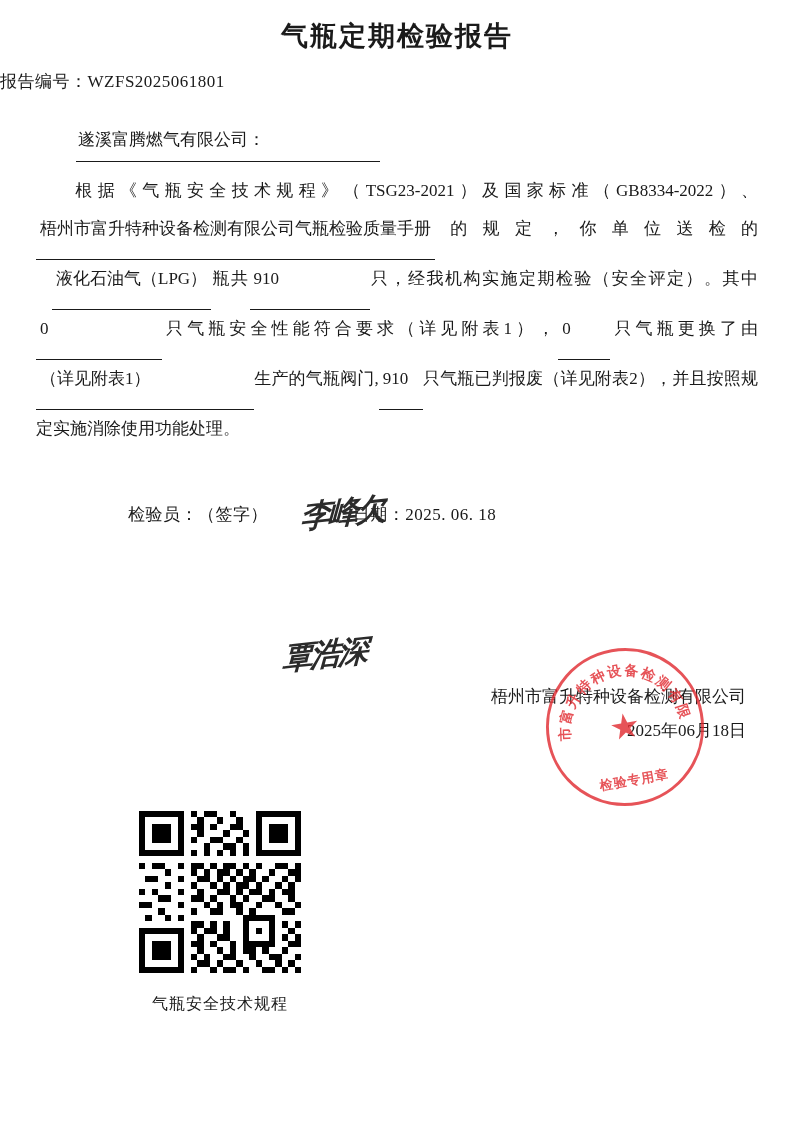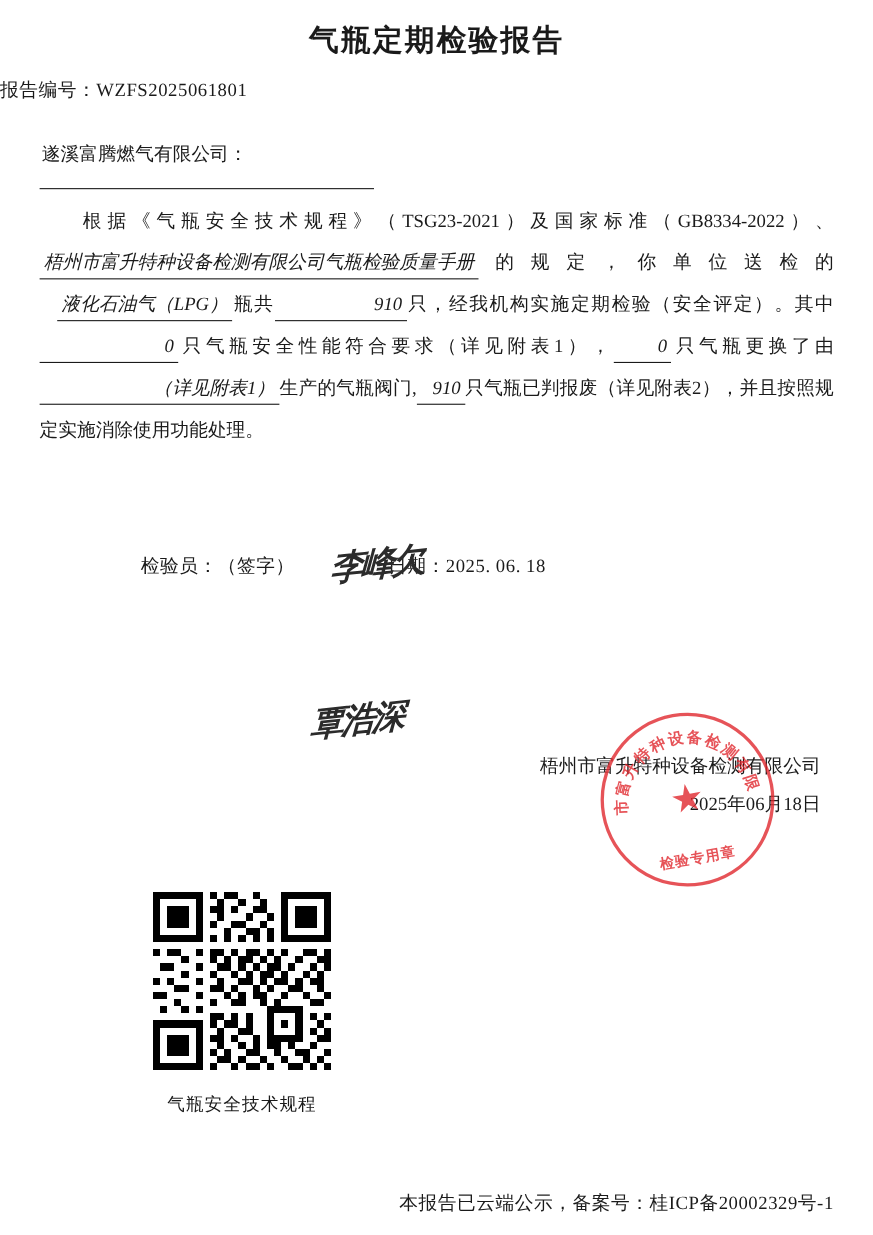--- a/index.html
+++ b/index.html
@@ -41,41 +41,41 @@
   
   .body-block {
     margin: 28px 36px 0 36px;
     font-size: 17px;
     line-height: 38px;
   }
 
   .addressee {
     display: inline-block;
     border-bottom: 1px solid #1a1a1a;
-    padding: 0 2px 12px 2px;
+    padding: 0 2px 2px 2px;
     min-width: 300px;
+    margin-left: 40px;
   }
 
   .para {
     margin-top: 10px;
     text-align: justify;
   }
 
   .indent {
     display: inline-block;
     width: 34px;
   }
 
   .fill {
     display: inline-block;
     border-bottom: 1px solid #1a1a1a;
-    text-align: right;
-    padding: 0 4px 2px 4px;
+    text-align: left;
+    padding: 0 4px 18px 4px;
     line-height: 24px;
-    font-style: italic;
   }
   .fill-manual { min-width: 232px; }
   .fill-gas    { min-width: 150px; margin-left: 16px; }
   .fill-qty    { min-width: 112px; }
   .fill-ok     { min-width: 118px; }
   .fill-valve-n{ min-width: 44px; }
   .fill-valve  { min-width: 210px; }
   .fill-scrap  { min-width: 36px; border-bottom: 1px solid #1a1a1a;}
 
   
@@ -400,15 +400,14 @@
         <rect x="15" y="26" width="2" height="1"></rect>
           <rect x="18" y="26" width="1" height="1"></rect>
         <rect x="21" y="26" width="2" height="1"></rect>
           <rect x="24" y="26" width="1" height="1"></rect>
         <rect x="26" y="26" width="1" height="1"></rect>
       </g>
     </svg>
     <div class="qr-caption">气瓶安全技术规程</div>
   </div>
 
-  <div class="footer">本报告已云端公示，备案号：桂ICP备20002329号-1</div>
 
 </div>
 
 </body></html>

